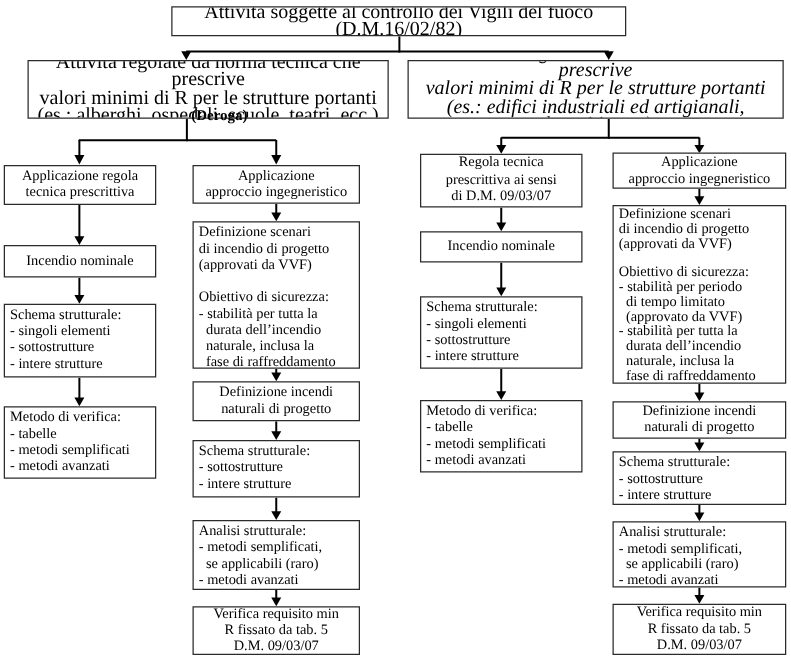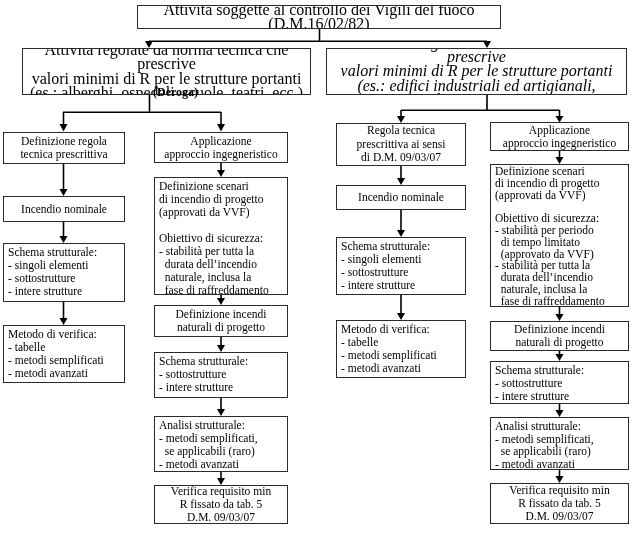--- a/index.html
+++ b/index.html
@@ -97,21 +97,21 @@
 
   <div class="box center h3" style="left:22px; top:48px; width:289px; height:47px;">Attività regolate da norma tecnica che prescrive
 valori minimi di R per le strutture portanti
 (es.: alberghi, ospedali, scuole, teatri, ecc.)</div>
   <div class="box center h3" style="left:326px; top:48px; width:301px; height:47px;font-style:italic;">Attività non regolate da norma tecnica che prescrive
 valori minimi di R per le strutture portanti
 (es.: edifici industriali ed artigianali, depositi, ecc.)</div>
 
   <div class="deroga">(Deroga)</div>
 
-  <div class="box center" style="left:3px; top:132px; width:122px; height:32px;">Definizione regola
+  <div class="box center" style="left:3px; top:132px; width:122px; height:32px;">Applicazione regola
 tecnica prescrittiva</div>
   <div class="box center" style="left:3px; top:196px; width:122px; height:26px;">Incendio nominale</div>
   <div class="box leftal" style="left:3px; top:243px; width:122px; height:59px;">Schema strutturale:
 - singoli elementi
 - sottostrutture
 - intere strutture</div>
   <div class="box leftal" style="left:3px; top:325px; width:122px; height:58px;">Metodo di verifica:
 - tabelle
 - metodi semplificati
 - metodi avanzati</div>

